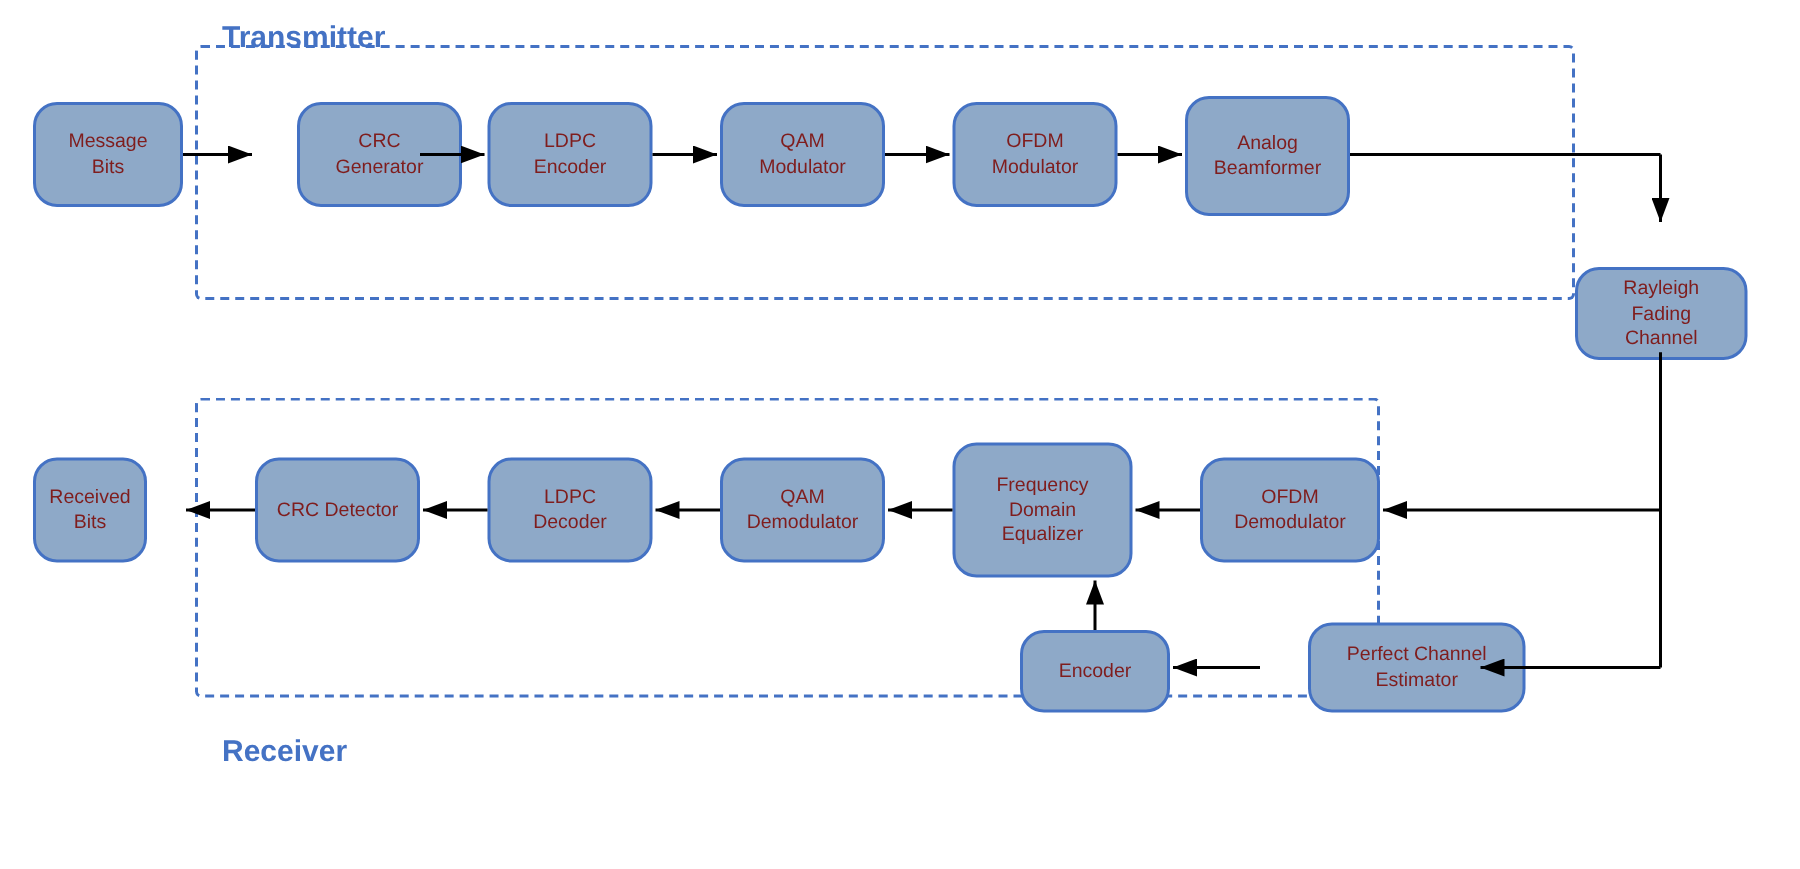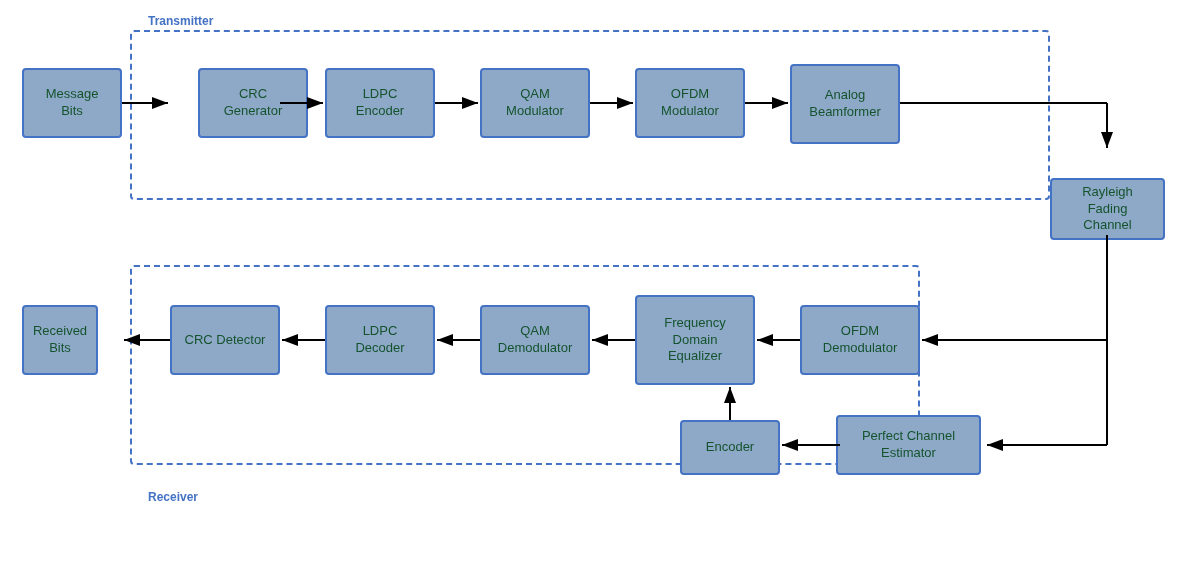--- a/index.html
+++ b/index.html
@@ -18,36 +18,36 @@
     }
     
     .dashed-box {
       position: absolute;
       border: 2px dashed #4472C4;
       border-radius: 4px;
     }
     .dashed-label {
       position: absolute;
       font-weight: bold;
-      font-size: 12px;
+      font-size: 20px;
       color: #4472C4;
     }
     
     .block {
       position: absolute;
       background: #8EA9C8;
       border: 2px solid #4472C4;
-      border-radius: 4px;
+      border-radius: 16px;
       display: flex;
       align-items: center;
       justify-content: center;
       text-align: center;
       font-size: 13px;
       font-weight: 500;
-      color: #14532d;
+      color: #7f1d1d;
       line-height: 1.3;
     }
     
     .arrows-svg {
       position: absolute;
       top: 0;
       left: 0;
       width: 1200px;
       height: 579px;
       pointer-events: none;
@@ -85,21 +85,21 @@
   <div class="block" style="left:325px; top:305px; width:110px; height:70px;">LDPC<br>Decoder</div>
 
   <div class="block" style="left:480px; top:305px; width:110px; height:70px;">QAM<br>Demodulator</div>
 
   <div class="block" style="left:635px; top:295px; width:120px; height:90px;">Frequency<br>Domain<br>Equalizer</div>
 
   <div class="block" style="left:800px; top:305px; width:120px; height:70px;">OFDM<br>Demodulator</div>
 
   <div class="block" style="left:680px; top:420px; width:100px; height:55px;">Encoder</div>
 
-  <div class="block" style="left:836px; top:415px; width:145px; height:60px;">Perfect Channel<br>Estimator</div>
+  <div class="block" style="left:872px; top:415px; width:145px; height:60px;">Perfect Channel<br>Estimator</div>
 
   <svg class="arrows-svg">
     <defs>
       <marker id="arrowhead" markerWidth="8" markerHeight="6" refX="8" refY="3" orient="auto">
         <polygon points="0 0, 8 3, 0 6" fill="#000"></polygon>
       </marker>
     </defs>
 
     <line x1="122" y1="103" x2="168" y2="103" stroke="#000" stroke-width="2" marker-end="url(#arrowhead)"></line>
 

